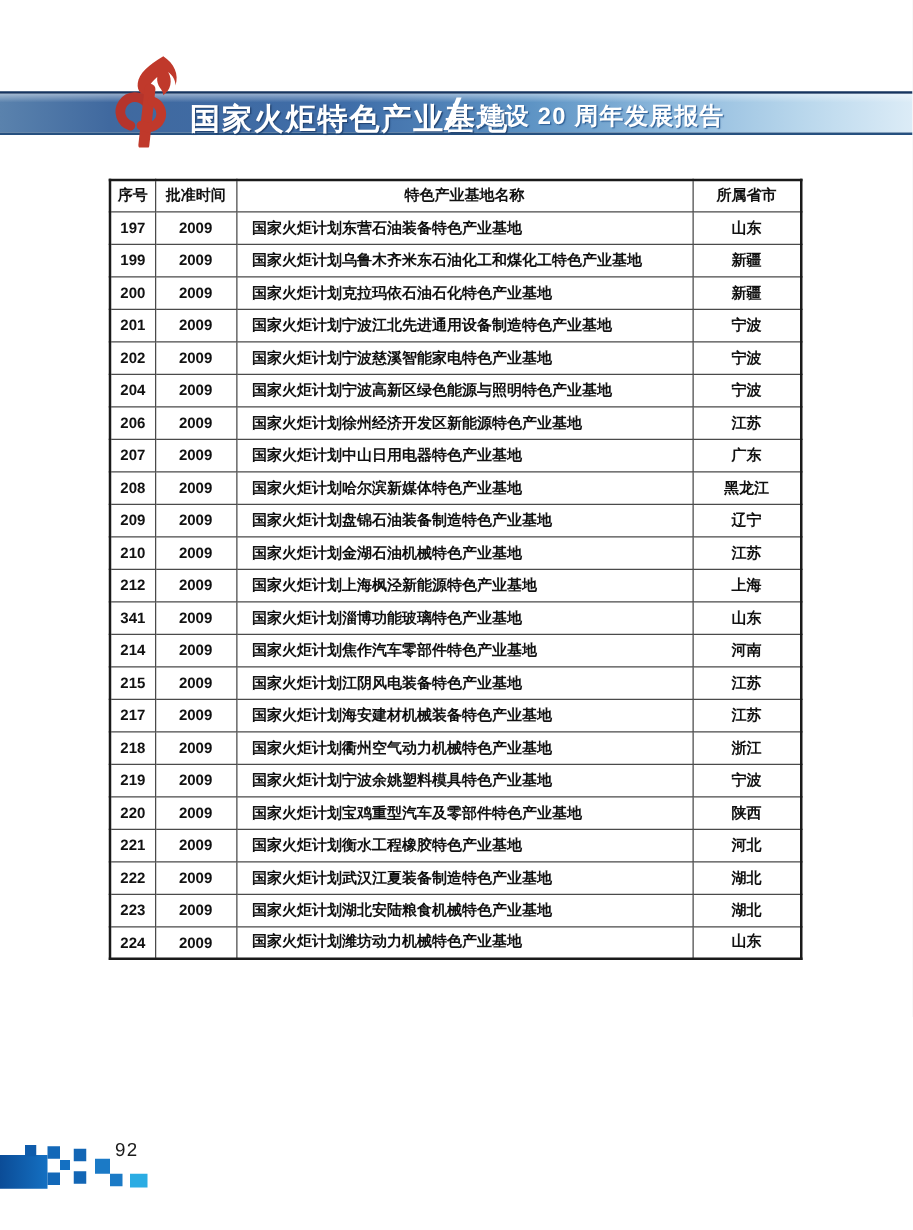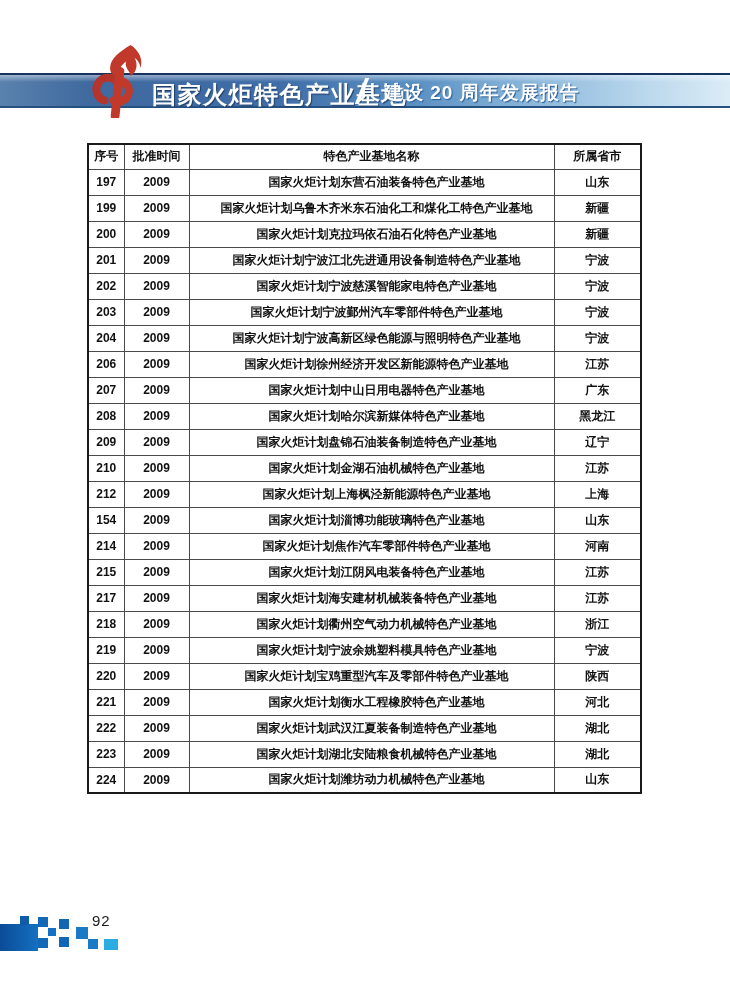--- a/index.html
+++ b/index.html
@@ -45,21 +45,21 @@
     border:2px solid #1a1a1a;
     font-size:12px; color:#111; font-weight:bold;
   }
   col.c-no { width:36px; } col.c-year { width:65px; }
   col.c-name { width:365px; } col.c-prov { width:87px; }
   th, td {
     border:1px solid #4a4a4a; text-align:center; vertical-align:middle;
     height:26px; padding:0 2px; overflow:hidden; white-space:nowrap;
   }
   thead th { height:25px; font-weight:bold;margin-top:20px; }
-  td:nth-child(3) { text-align:center; padding-left:12px; }
+  td:nth-child(3) { text-align:left; padding-left:12px; }
 
   
   .page-number {
     position:absolute; left:92px; top:912px; font-size:15px; color:#1a1a1a;
     letter-spacing:1px;
   }
   .px { position:absolute; }
   .px-main {
     left:0; top:924px; width:38px; height:27px;
     background:linear-gradient(90deg,#0b4c97,#1470c2);
@@ -133,26 +133,20 @@
             <td>国家火炬计划宁波江北先进通用设备制造特色产业基地</td>
             <td>宁波</td>
           </tr>
           <tr>
             <td>202</td>
             <td>2009</td>
             <td>国家火炬计划宁波慈溪智能家电特色产业基地</td>
             <td>宁波</td>
           </tr>
           <tr>
-            <td>203</td>
-            <td>2009</td>
-            <td>国家火炬计划宁波鄞州汽车零部件特色产业基地</td>
-            <td>宁波</td>
-          </tr>
-          <tr>
             <td>204</td>
             <td>2009</td>
             <td>国家火炬计划宁波高新区绿色能源与照明特色产业基地</td>
             <td>宁波</td>
           </tr>
           <tr>
             <td>206</td>
             <td>2009</td>
             <td>国家火炬计划徐州经济开发区新能源特色产业基地</td>
             <td>江苏</td>
@@ -181,21 +175,21 @@
             <td>国家火炬计划金湖石油机械特色产业基地</td>
             <td>江苏</td>
           </tr>
           <tr>
             <td>212</td>
             <td>2009</td>
             <td>国家火炬计划上海枫泾新能源特色产业基地</td>
             <td>上海</td>
           </tr>
           <tr>
-            <td>154</td>
+            <td>341</td>
             <td>2009</td>
             <td>国家火炬计划淄博功能玻璃特色产业基地</td>
             <td>山东</td>
           </tr>
           <tr>
             <td>214</td>
             <td>2009</td>
             <td>国家火炬计划焦作汽车零部件特色产业基地</td>
             <td>河南</td>
           </tr>

